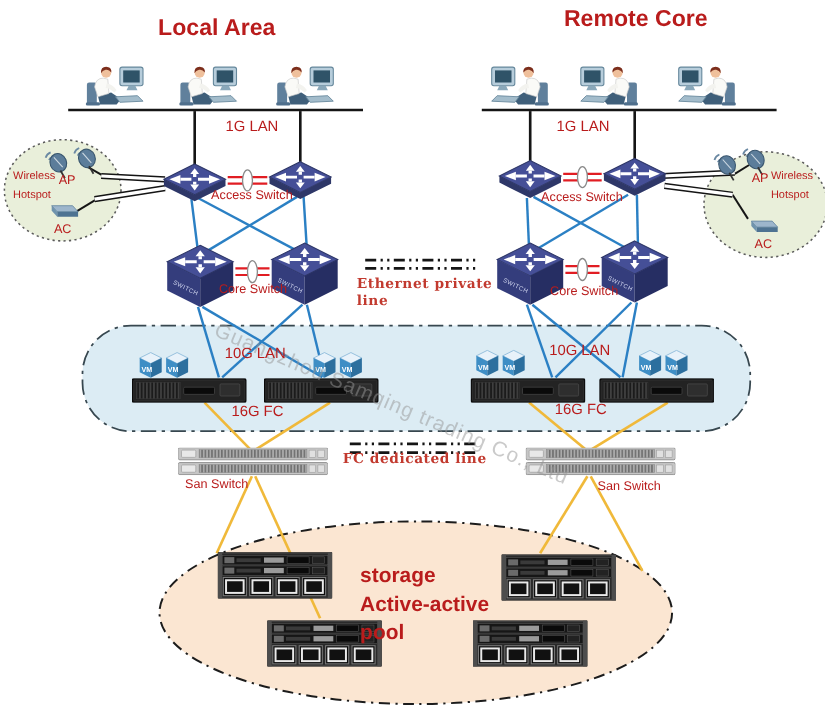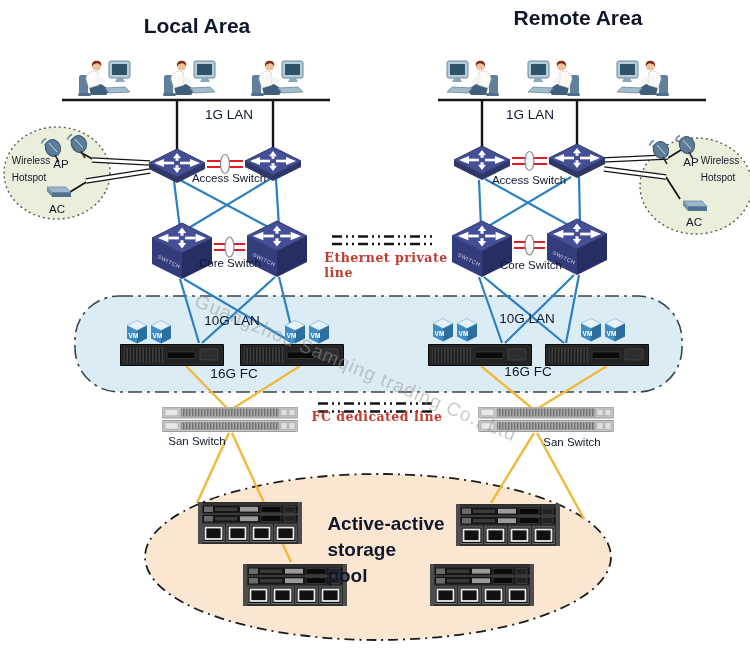--- a/index.html
+++ b/index.html
@@ -6,21 +6,21 @@
   #stage{position:relative;width:750px;height:650px;overflow:hidden;background:#fff;
          font-family:"Liberation Sans",sans-serif;}
   svg{display:block;}
   #wires{position:absolute;left:0;top:0;z-index:1;}
   .dev{position:absolute;z-index:2;}
   .flip{transform:scaleX(-1);}
   #watermark{position:absolute;z-index:3;white-space:nowrap;color:rgba(150,150,150,.5);
              font-size:19px;letter-spacing:1px;transform:rotate(23deg);transform-origin:0 0;
              left:200px;top:290px;}
   .lbl{position:absolute;z-index:4;transform:translateX(-50%);white-space:nowrap;
-       color:#0f172a;}
+       color:#b91c1c;}
   .b{font-weight:bold;}
   .ctr{text-align:left;}
   .red{color:var(--redText);font-family:"DejaVu Serif",serif;font-weight:bold;
        font-size:12.5px;letter-spacing:.5px;}
   
   .k{stroke:var(--ink);stroke-width:2.4;fill:none;}
   .k1{stroke:var(--ink);stroke-width:1.8;fill:none;}
   .bl{stroke:var(--blueLine);stroke-width:2.2;fill:none;}
   .yl{stroke:var(--yellowLine);stroke-width:2.4;fill:none;}
   .rl{stroke:var(--redLine);stroke-width:2;fill:none;}
@@ -385,21 +385,21 @@
 <svg class="dev" style="left:672px;top:133px;width:28px;height:28px">
       <use href="#sym-ap"></use>
     </svg>
 <svg class="dev" style="left:678px;top:198px;width:30px;height:16px">
       <use href="#sym-ac"></use>
     </svg>
 
 <div id="watermark">Guangzhou Samqing trading Co., Ltd</div>
 
 <div class="lbl b" style="left:197px;top:14px;font-size:21px">Local Area</div>
-<div class="lbl b" style="left:578px;top:6px;font-size:21px">Remote Area</div>
+<div class="lbl b" style="left:578px;top:6px;font-size:21px">Remote Core</div>
 
 <div class="lbl" style="left:229px;top:107px;font-size:13.5px">1G LAN</div>
 <div class="lbl" style="left:530px;top:107px;font-size:13.5px">1G LAN</div>
 
 <div class="lbl" style="left:229px;top:172px;font-size:11.5px">Access Switch</div>
 <div class="lbl" style="left:529px;top:174px;font-size:11.5px">Access Switch</div>
 
 <div class="lbl" style="left:230px;top:257px;font-size:11.5px">Core Switch</div>
 <div class="lbl" style="left:531px;top:259px;font-size:11.5px">Core Switch</div>
 
@@ -414,22 +414,22 @@
 
 <div class="lbl" style="left:234px;top:366px;font-size:13.5px">16G FC</div>
 <div class="lbl" style="left:528px;top:364px;font-size:13.5px">16G FC</div>
 
 <div class="lbl" style="left:197px;top:435px;font-size:11.5px">San Switch</div>
 <div class="lbl" style="left:572px;top:436px;font-size:11.5px">San Switch</div>
 
 <div class="lbl red" style="left:377px;top:409px">FC dedicated line</div>
 
 <div class="lbl b ctr" style="left:386px;top:511px;font-size:19px;line-height:26px">
+  <div>storage</div>
   <div>Active-active</div>
-  <div>storage</div>
   <div>pool</div>
 </div>
 
 <div class="lbl ctr" style="left:31px;top:152px;font-size:10px;line-height:17px">
   <div>Wireless</div>
   <div>Hotspot</div>
 </div>
 <div class="lbl" style="left:61px;top:158px;font-size:11.5px">AP</div>
 <div class="lbl" style="left:57px;top:203px;font-size:11.5px">AC</div>
 

